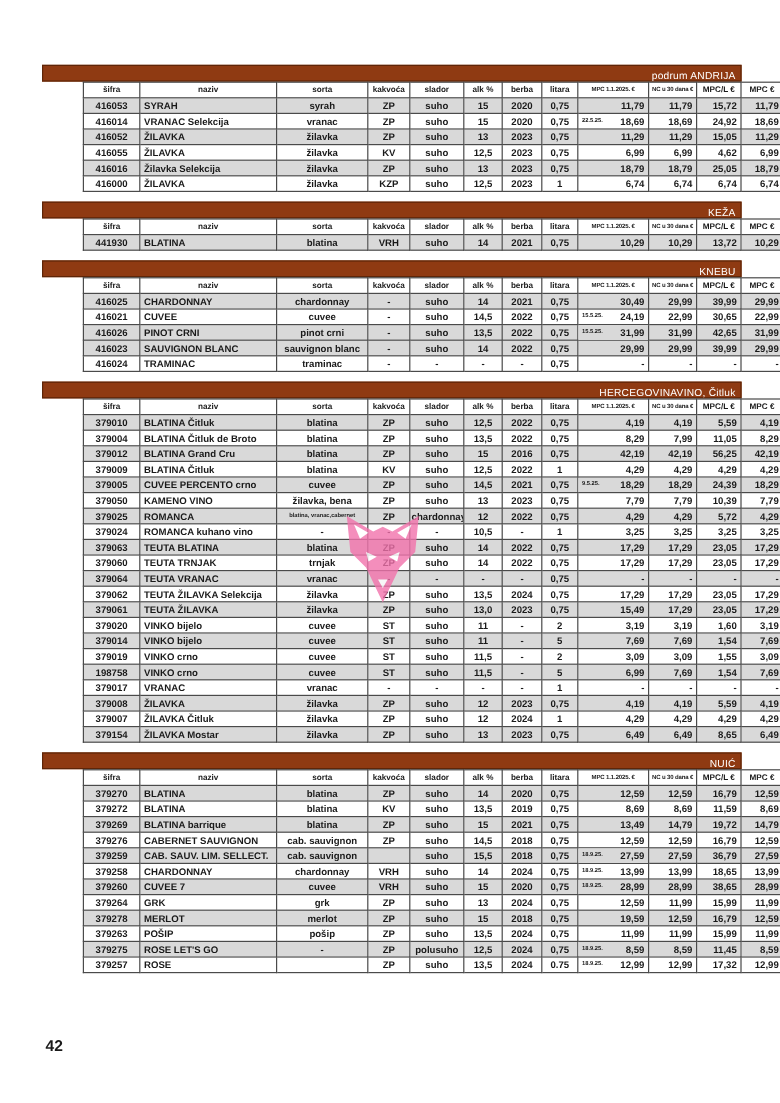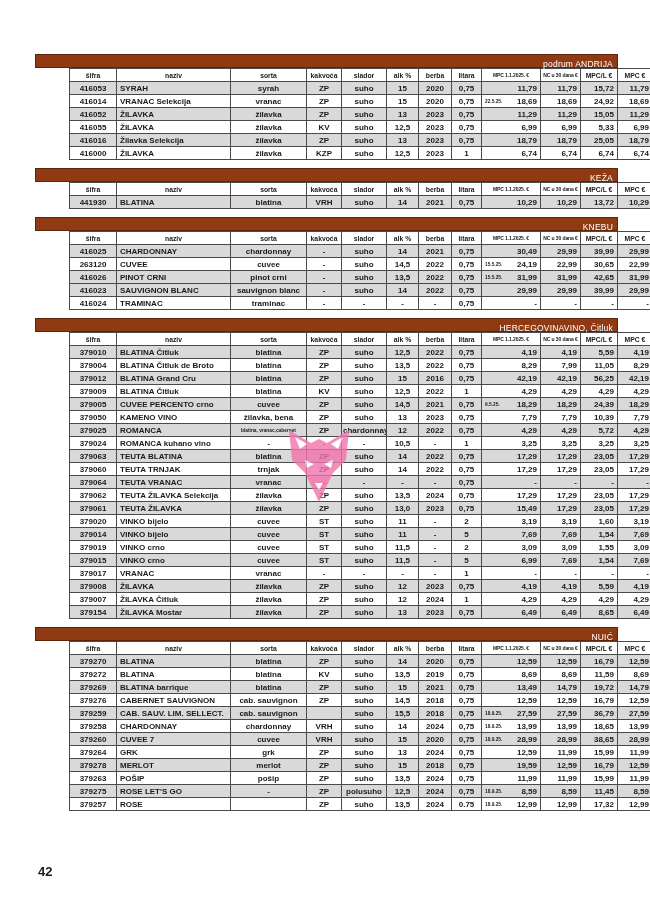--- a/index.html
+++ b/index.html
@@ -128,21 +128,21 @@
             <td>416055</td>
             <td>ŽILAVKA</td>
             <td>žilavka</td>
             <td>KV</td>
             <td>suho</td>
             <td>12,5</td>
             <td>2023</td>
             <td>0,75</td>
             <td>6,99</td>
             <td>6,99</td>
-            <td>5,33</td>
+            <td>4,62</td>
             <td>6,99</td>
           </tr>
           <tr class="stripe">
             <td>416016</td>
             <td>Žilavka Selekcija</td>
             <td>žilavka</td>
             <td>ZP</td>
             <td>suho</td>
             <td>13</td>
             <td>2023</td>
@@ -262,21 +262,21 @@
             <td>suho</td>
             <td>14</td>
             <td>2021</td>
             <td>0,75</td>
             <td>30,49</td>
             <td>29,99</td>
             <td>39,99</td>
             <td>29,99</td>
           </tr>
           <tr>
-            <td>263120</td>
+            <td>416021</td>
             <td>CUVEE</td>
             <td>cuvee</td>
             <td>-</td>
             <td>suho</td>
             <td>14,5</td>
             <td>2022</td>
             <td>0,75</td>
             <td class="notecell"><span class="note">15.5.25.</span><span>24,19</span></td>
             <td>22,99</td>
             <td>30,65</td>
@@ -579,21 +579,21 @@
             <td>suho</td>
             <td>11,5</td>
             <td>-</td>
             <td>2</td>
             <td>3,09</td>
             <td>3,09</td>
             <td>1,55</td>
             <td>3,09</td>
           </tr>
           <tr class="stripe">
-            <td>379015</td>
+            <td>198758</td>
             <td>VINKO crno</td>
             <td>cuvee</td>
             <td>ST</td>
             <td>suho</td>
             <td>11,5</td>
             <td>-</td>
             <td>5</td>
             <td>6,99</td>
             <td>7,69</td>
             <td>1,54</td>

